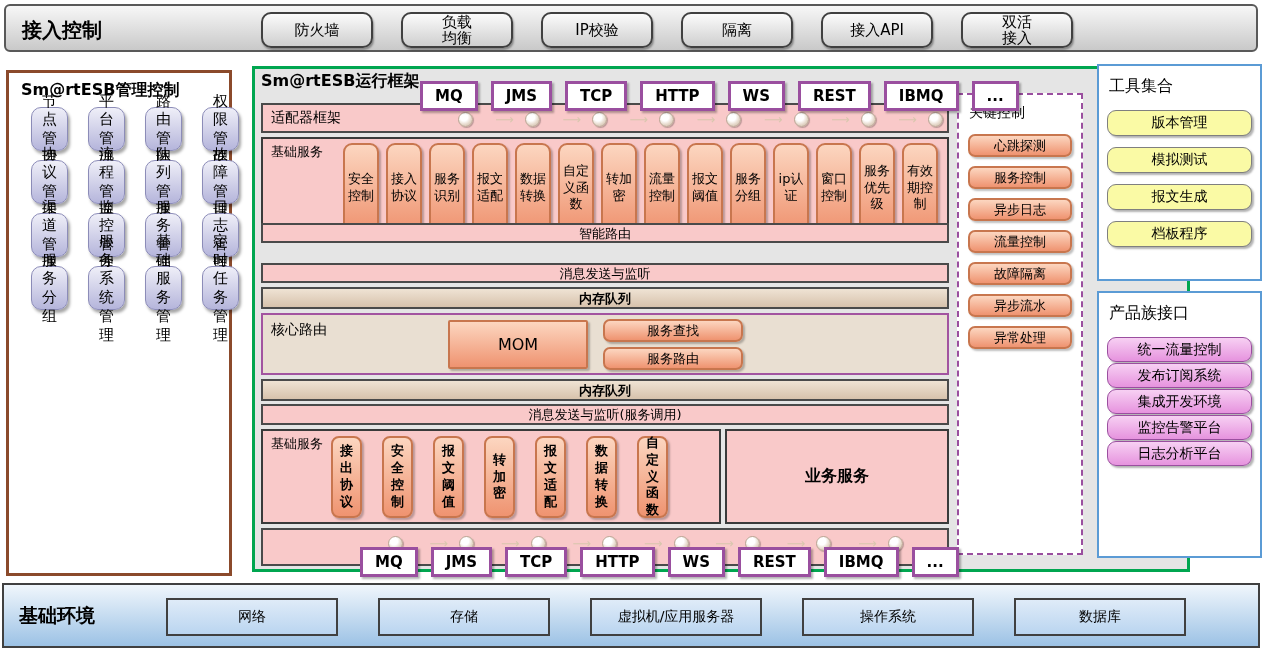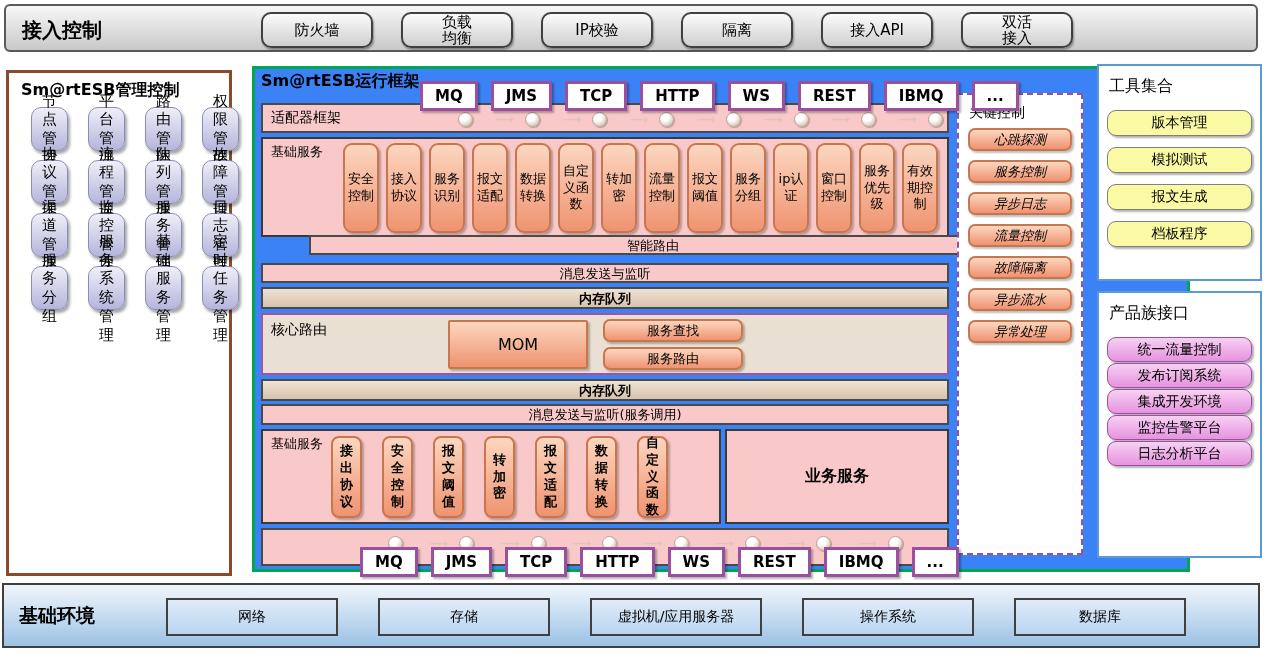--- a/index.html
+++ b/index.html
@@ -17,21 +17,21 @@
     border:2px solid #404040;border-radius:10px;display:flex;align-items:center;justify-content:center;
     font-size:15px;text-align:center;white-space:pre-line;line-height:1.1;box-shadow:1px 2px 2px rgba(0,0,0,.35);}
   
   .left-panel{position:absolute;left:6px;top:62px;width:226px;height:506px;background:#fff;border:3px solid #8B4A2B;margin-top:8px;}
   .left-title{font-size:16px;font-weight:bold;margin:7px 0 6px 12px;}
   .left-grid{display:grid;grid-template-columns:1fr 1fr 1fr 1fr;gap:9px 20px;padding:0 22px 0 22px;}
   .lav-btn{height:44px;background:linear-gradient(#EFEFF8,#B5B5DB);border:1px solid #8C8CB8;border-radius:10px;
     box-shadow:2px 3px 3px rgba(0,0,0,.35);display:flex;align-items:center;justify-content:center;
     text-align:center;font-size:15px;line-height:1.25;padding:0 10px;}
   
-  .center-panel{position:absolute;left:252px;top:66px;width:938px;height:506px;background:#3b82f6;border:3px solid #00A650;}
+  .center-panel{position:absolute;left:252px;top:66px;width:938px;height:506px;background:#e5e5e5;border:3px solid #00A650;}
   .rt-title{position:absolute;left:6px;top:2px;font-size:16px;font-weight:bold;z-index:2;}
   .proto-row{position:absolute;display:flex;gap:13px;z-index:4;}
   .proto-row.top{left:165px;top:12px;}
   .proto-row.bottom{left:105px;top:478px;}
   .proto-box{background:#fff;border:3px solid #9A4F9F;font-weight:bold;font-size:15px;
     padding:0 12px;height:30px;display:flex;align-items:center;justify-content:center;
     box-shadow:2px 2px 2px rgba(0,0,0,.3);}
   .band{position:absolute;left:6px;width:688px;background:#F9C9C9;border:2px solid #4a4a4a;}
   .adapter-band{top:34px;height:30px;}
   .band-label{position:absolute;left:8px;top:0;height:100%;display:flex;align-items:center;font-size:14px;}
@@ -43,21 +43,21 @@
     box-shadow:1px 1px 1px rgba(0,0,0,.25);}
   .bead-arrow{color:#d9c6ae;font-size:13px;}
   .bead-unit:first-of-type .bead-arrow{visibility:hidden;}
   .base-band-top{top:68px;height:100px;border-color:#3a3a3a;}
   .base-band-top .vbtn-row{position:absolute;left:80px;top:4px;display:flex;gap:7px;}
   .base-band-top .band-label,.base-band-bottom .band-label{align-items:flex-start;padding-top:4px;font-size:13px;}
   .vbtn{width:36px;height:90px;background:linear-gradient(#FCD6C0,#EF9370);border:2px solid #C8764E;border-radius:9px;
     display:flex;align-items:center;justify-content:center;text-align:center;font-size:13px;line-height:1.3;
     word-break:break-all;padding:1px 2px;box-shadow:2px 2px 2px rgba(0,0,0,.25);}
   .thin-band{height:20px;font-size:13px;text-align:center;line-height:17px;}
-  .smart-routing{top:166px;margin-left:48px;}
+  .smart-routing{top:154px;}
   .msg-listen{top:194px;}
   .beige-band{background:linear-gradient(#EFE3D4,#D7C2AC);border:2px solid #4a4a4a;font-weight:bold;
     text-align:center;font-size:13px;height:22px;line-height:19px;}
   .mem-queue-1{top:218px;}
   .core-section{position:absolute;left:6px;top:244px;width:688px;height:62px;background:#E9DFD2;border:2px solid #A254A0;}
   .core-label{position:absolute;left:8px;top:6px;font-size:14px;}
   .mom-btn{position:absolute;left:185px;top:5px;width:140px;height:49px;font-size:16px;
     background:linear-gradient(#FCD6C0,#EF9370);border:2px solid #C8764E;border-radius:2px;
     display:flex;align-items:center;justify-content:center;box-shadow:2px 2px 2px rgba(0,0,0,.25);}
   .svc-btn{position:absolute;left:340px;width:140px;height:23px;font-size:13px;
@@ -70,21 +70,21 @@
   .base-band-bottom{top:360px;height:95px;width:460px;border-color:#3a3a3a;}
   .base-band-bottom .vbtn-row{position:absolute;left:68px;top:5px;display:flex;gap:20px;font-weight:bold;}
   .vbtn.small{width:31px;height:82px;border-radius:8px;}
   .business-box{position:absolute;left:470px;top:360px;width:224px;height:95px;background:#F9C9C9;border:2px solid #3a3a3a;
     display:flex;align-items:center;justify-content:center;font-weight:bold;font-size:16px;}
   .bottom-band{top:459px;height:38px;}
   .bottom-band .bead-row{left:95px;top:6px;width:545px;}
   
   .key-panel{position:absolute;left:702px;top:24px;width:126px;height:462px;border:2px dashed #9A4F9F;background:#fff;}
   .key-title{font-size:14px;margin:9px 0 0 10px;}
-  .key-list{display:flex;flex-direction:column;gap:9px;margin-top:6px;padding:0 9px;font-style:italic;}
+  .key-list{display:flex;flex-direction:column;gap:9px;margin-top:12px;padding:0 9px;}
   .key-btn{height:23px;background:linear-gradient(#FCD6C0,#EF9370);border:2px solid #C8764E;border-radius:7px;
     display:flex;align-items:center;justify-content:center;font-size:13px;box-shadow:2px 2px 2px rgba(0,0,0,.25);}
   
   .side-panel{position:absolute;left:1097px;width:165px;background:#fff;border:2px solid #5B9BD5;}
   .tools-panel{top:64px;height:217px;}
   .product-panel{top:291px;height:267px;}
   .side-title{font-size:16px;margin:10px 0 0 10px;}
   .side-list{display:flex;flex-direction:column;margin-top:13px;padding:0 8px;}
   .tools-panel .side-list{gap:11px;}
   .product-panel .side-list{gap:1px;}

